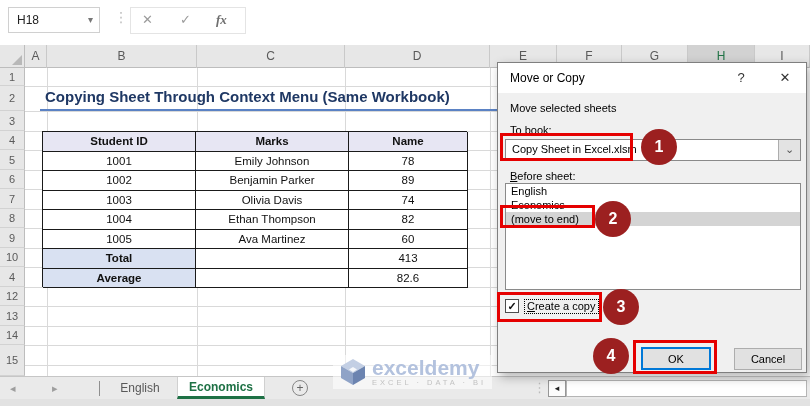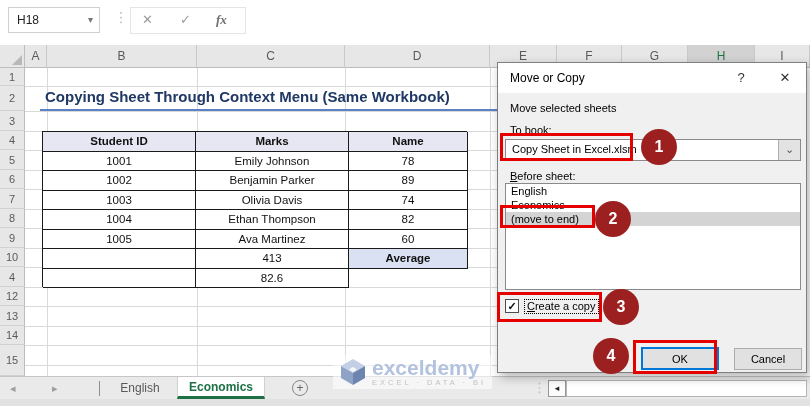--- a/index.html
+++ b/index.html
@@ -60,21 +60,21 @@
                border-left:1px solid #adadad; text-align:center; line-height:18px; color:#555; font-size:11px; }
   .dlg-lbl2 { position:absolute; left:12px; top:107px; }
   .listbox { position:absolute; left:7px; top:120px; width:296px; height:107px; background:#fff; border:1px solid #8a8a8a; overflow:hidden; }
   .litem { height:14px; line-height:14px; padding-left:5px; font-size:11px; white-space:nowrap; }
   .litem.selected { background:#d4d4d4; }
   .chkbox { position:absolute; left:7px; top:236px; width:14px; height:14px; background:#fff; border:1px solid #4d4d4d;
             text-align:center; line-height:12px; font-size:11px; font-weight:bold; color:#111; }
   .chklabel { position:absolute; left:26px; top:236px; border:1px dotted #000; padding:0 2px; line-height:13px; }
   .btn { position:absolute; text-align:center; font-size:11px; background:#e1e1e1; color:#000;
          display:flex; align-items:center; justify-content:center; }
-  .btn-ok { left:143px; top:284px; width:78px; height:23px; border:2px solid #0078d7; }
+  .btn-ok { left:143px; top:284px; width:70px; height:23px; border:2px solid #0078d7; }
   .btn-cancel { left:236px; top:285px; width:68px; height:22px; border:1px solid #adadad; }
 
   
   .ann-rect { position:absolute; border:3px solid #e50000; z-index:20; }
   .ann-circle { position:absolute; width:36px; height:36px; border-radius:50%; background:#9c2020; color:#fff;
                 font-size:16px; font-weight:bold; display:flex; align-items:center; justify-content:center; z-index:21; }
 
   
   .tabstrip { position:absolute; left:0; top:376px; width:810px; height:23px; background:#eaeaea; border-top:1px solid #c6c6c6; z-index:1; }
   .nav-arrow { position:absolute; top:5px; font-size:11px; color:#9e9e9e; }
@@ -190,20 +190,21 @@
   <div>74</div>
 
   <div>1004</div>
   <div>Ethan Thompson</div>
   <div>82</div>
 
   <div>1005</div>
   <div>Ava Martinez</div>
   <div>60</div>
 
+  <div class="tsum">Total</div>
   <div></div>
   <div>413</div>
 
   <div class="tsum">Average</div>
   <div></div>
   <div>82.6</div>
 </div>
 
 <div class="dialog">
   <div class="dlg-titlebar">

